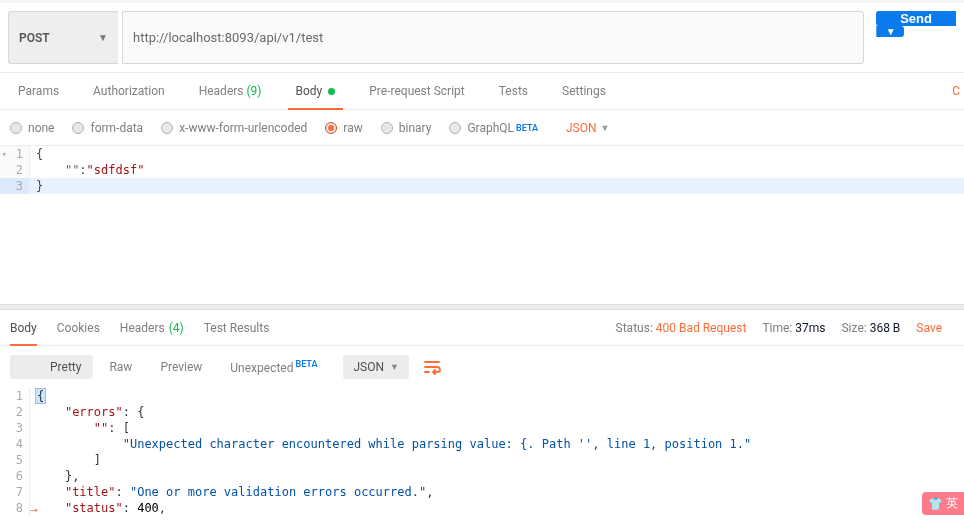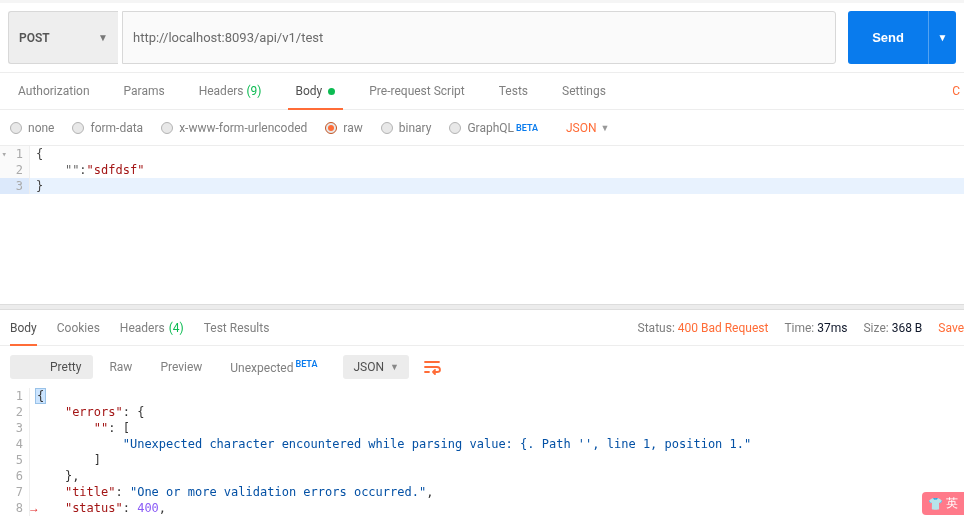--- a/index.html
+++ b/index.html
@@ -2,21 +2,21 @@
 <html><head>
 <meta charset="utf-8">
 <style>
   * { box-sizing: border-box; margin: 0; padding: 0; }
   body { font-family: -apple-system, BlinkMacSystemFont, "Segoe UI", Roboto, sans-serif; font-size: 12px; color: #535353; background: #fff; width: 964px; height: 521px; overflow: hidden; }
   .top-divider { height: 3px; background: #f5f5f5; }
   .url-bar { display: flex; align-items: stretch; padding: 8px 8px; gap: 4px; border-bottom: 1px solid #ededed; }
   .method-select { width: 110px; border: 1px solid #d8d8d8; border-right: none; background: #eee; display: flex; align-items: center; justify-content: space-between; padding: 0 10px; font-weight: 600; font-size: 12px; color: #555; cursor: pointer; border-radius: 3px 0 0 3px;}
   .method-select .chev { color: #777; font-size: 10px;}
   .url-input { flex: 1; border: 1px solid #d8d8d8; padding: 18px 10px; font-size: 13px; color: #6b6b6b; background: #fafafa; display:flex; align-items:center; border-radius:0 3px 3px 0;}
-  .send-wrap { display:flex; margin-left:8px;}
+  .send-wrap { display:flex; margin-left:8px;flex-direction:column;}
   .send-btn { background: #097BED; color: #fff; font-weight:600; font-size:13px; padding: 0 24px; border:none; display:flex; align-items:center; cursor:pointer; border-radius:3px 0 0 3px;}
   .send-more { background:#097BED; border:none; border-left:1px solid rgba(255,255,255,0.3); color:#fff; width:28px; display:flex; align-items:center; justify-content:center; cursor:pointer; border-radius:0 3px 3px 0; font-size:10px;}
   
   .tabs-row { display:flex; align-items:center; border-bottom:1px solid #ededed; padding: 0 10px; height:37px; position:relative;}
   .tab { padding: 0 8px; margin-right: 18px; color:#808080; font-size:12px; cursor:pointer; display:flex; align-items:center; height:100%; position:relative;}
   .tab.active { color:#505050; }
   .tab.active::after { content:""; position:absolute; left:0; right:0; bottom:-1px; height:2px; background:#ff6c37;}
   .count-green { color:#0cbb52; margin-left:3px;}
   .dot-green { width:7px; height:7px; background:#0cbb52; border-radius:50%; display:inline-block; margin-left:6px;}
   .right-side-orange { position:absolute; right:4px; color:#ff6c37; font-size:12px;}
@@ -41,39 +41,39 @@
   .tok-c { color:#666;}
   .tok-b { color:#444;}
   .editor-fill { height:110px; background:#fff;}
   
   .divider { height:6px; background:#ececec; border-top:1px solid #ddd; border-bottom:1px solid #ddd;}
   
   .resp-tabs { display:flex; align-items:center; padding: 0 10px; height:36px; border-bottom:1px solid #ededed; position:relative;}
   .resp-tab { margin-right:20px; color:#808080; font-size:12px; cursor:pointer; position:relative; height:100%; display:flex; align-items:center;}
   .resp-tab.active { color:#505050;}
   .resp-tab.active::after { content:""; position:absolute; left:0; right:0; bottom:-1px; height:2px; background:#ff6c37;}
-  .status-area { position:absolute; right:0; display:flex; align-items:center; gap:16px; font-size:12px; color:#7e7e7e;}
+  .status-area { position:absolute; right:22px; display:flex; align-items:center; gap:16px; font-size:12px; color:#7e7e7e;}
   .status-area .sv { color:#ff6c37;}
   .status-area .g { color:#0f172a;}
   .save-link { color:#ff6c37; cursor:pointer;}
   
   .view-row { display:flex; align-items:center; padding: 8px 10px; gap:4px;}
   .view-btn { padding: 5px 12px; font-size:12px; cursor:pointer; color:#808080; border-radius:3px; background:transparent;}
   .view-btn.active { background:#ececec; color:#505050;padding-left:40px;}
   .json-dd { background:#ececec; padding:5px 10px; display:flex; align-items:center; gap:6px; cursor:pointer; font-size:12px; color:#505050; border-radius:3px; margin-left:10px;}
   .wrap-icon { margin-left:10px; cursor:pointer;}
   .wrap-icon svg { display:block;}
   
   .response-editor { font-family: Consolas, Monaco, monospace; font-size:12px;}
   .r-line { display:flex; height:16px; line-height:16px;}
   .r-gutter { width:30px; text-align:right; color:#aaa; padding-right:6px; border-right:1px solid #eee; user-select:none;}
   .r-code { padding-left:6px; white-space:pre; flex:1; position:relative;}
   .rtok-k { color:#a31515;}
   .rtok-s { color:#0451a5;}
-  .rtok-n { color:#8b5cf6;}
+  .rtok-n { color:#000000;}
   .rtok-b { color:#333;}
   .arrow { color:#e02020; position:absolute; left:46px; font-family:sans-serif;}
   .arrow::before { content:"→"; font-weight:bold;}
   .sel-box { background:#cce5ff; outline:1px solid #99c2e8; padding:0 1px;}
   
   .floating-badge { position:fixed; right:0; bottom:6px; background:#ff7a8a; color:#fff; padding:3px 6px; border-radius:4px 0 0 4px; font-size:12px; display:flex; align-items:center; gap:3px;}
 </style>
 </head>
 <body>
 
@@ -89,22 +89,22 @@
   </div>
   <div class="send-wrap">
     <button class="send-btn">Send</button>
     <button class="send-more">
       <span>▼</span>
     </button>
   </div>
 </div>
 
 <div class="tabs-row">
+  <div class="tab">Params</div>
   <div class="tab">Authorization</div>
-  <div class="tab">Params</div>
   <div class="tab">
     <span>Headers</span>
     <span class="count-green">(9)</span>
   </div>
   <div class="tab active">
     <span>Body</span>
     <span class="dot-green"></span>
   </div>
   <div class="tab">Pre-request Script</div>
   <div class="tab">Tests</div>

